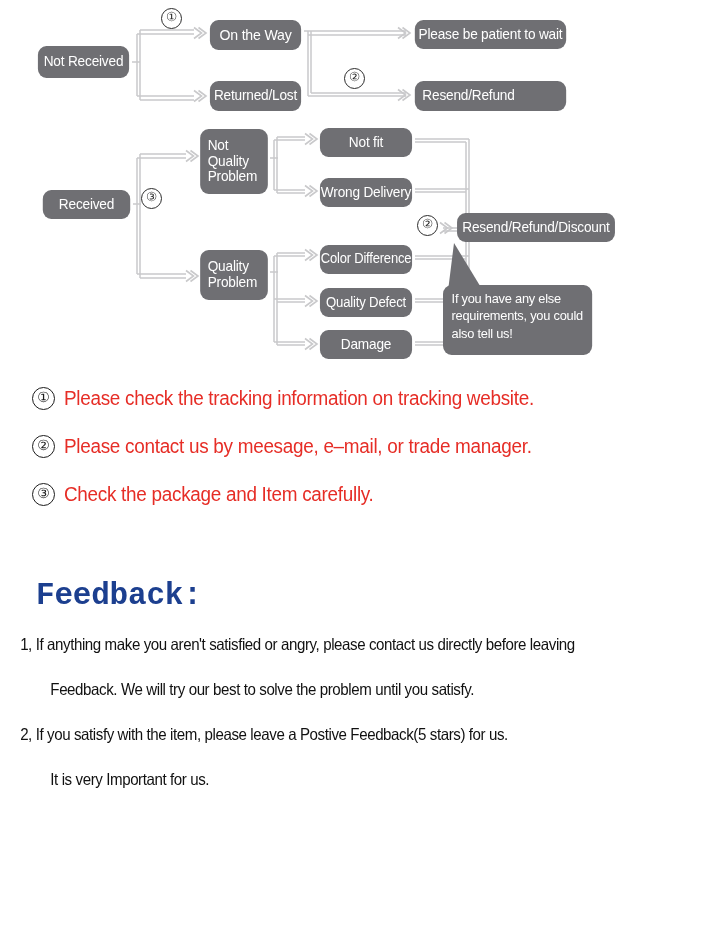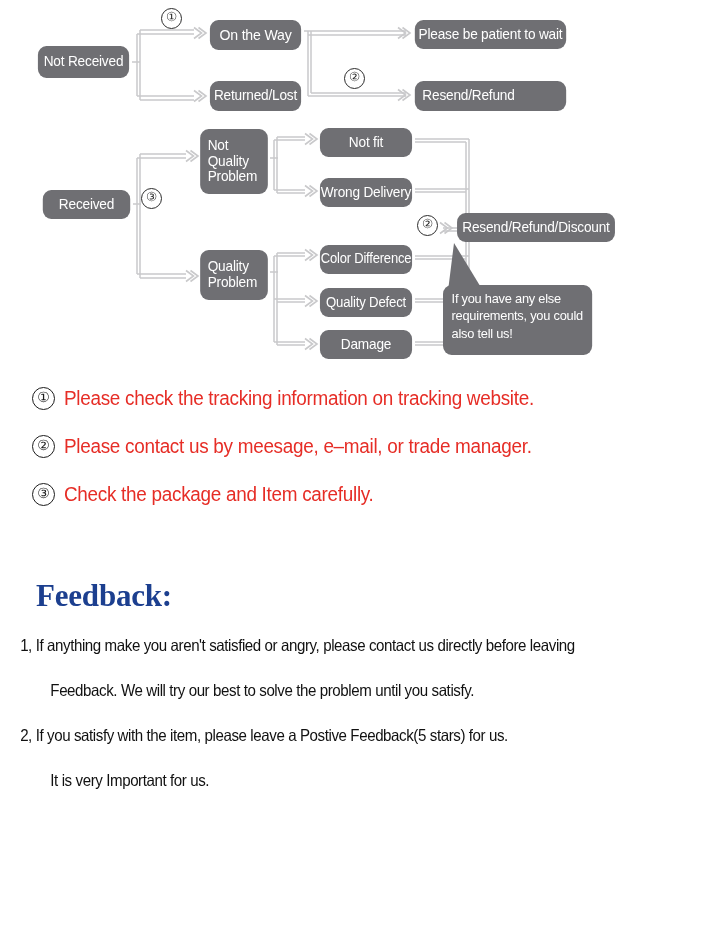--- a/index.html
+++ b/index.html
@@ -141,21 +141,21 @@
   
   #feedback {
     position: absolute;
     left: 0;
     top: 578px;
     width: 710px;
   }
   #feedback-title {
     padding-left: 36px;
     color: #1c3f8f;
-    font-family: Liberation Serif, serif;
+    font-family: Liberation Mono, monospace;
     font-weight: bold;
     font-size: 31px;
     letter-spacing: -0.2px;
     margin-bottom: 9px;
   }
   .fb-line {
     font-family: "Liberation Sans", "DejaVu Sans", sans-serif;
     color: #111111;
     font-size: 16.5px;
     letter-spacing: -0.45px;

